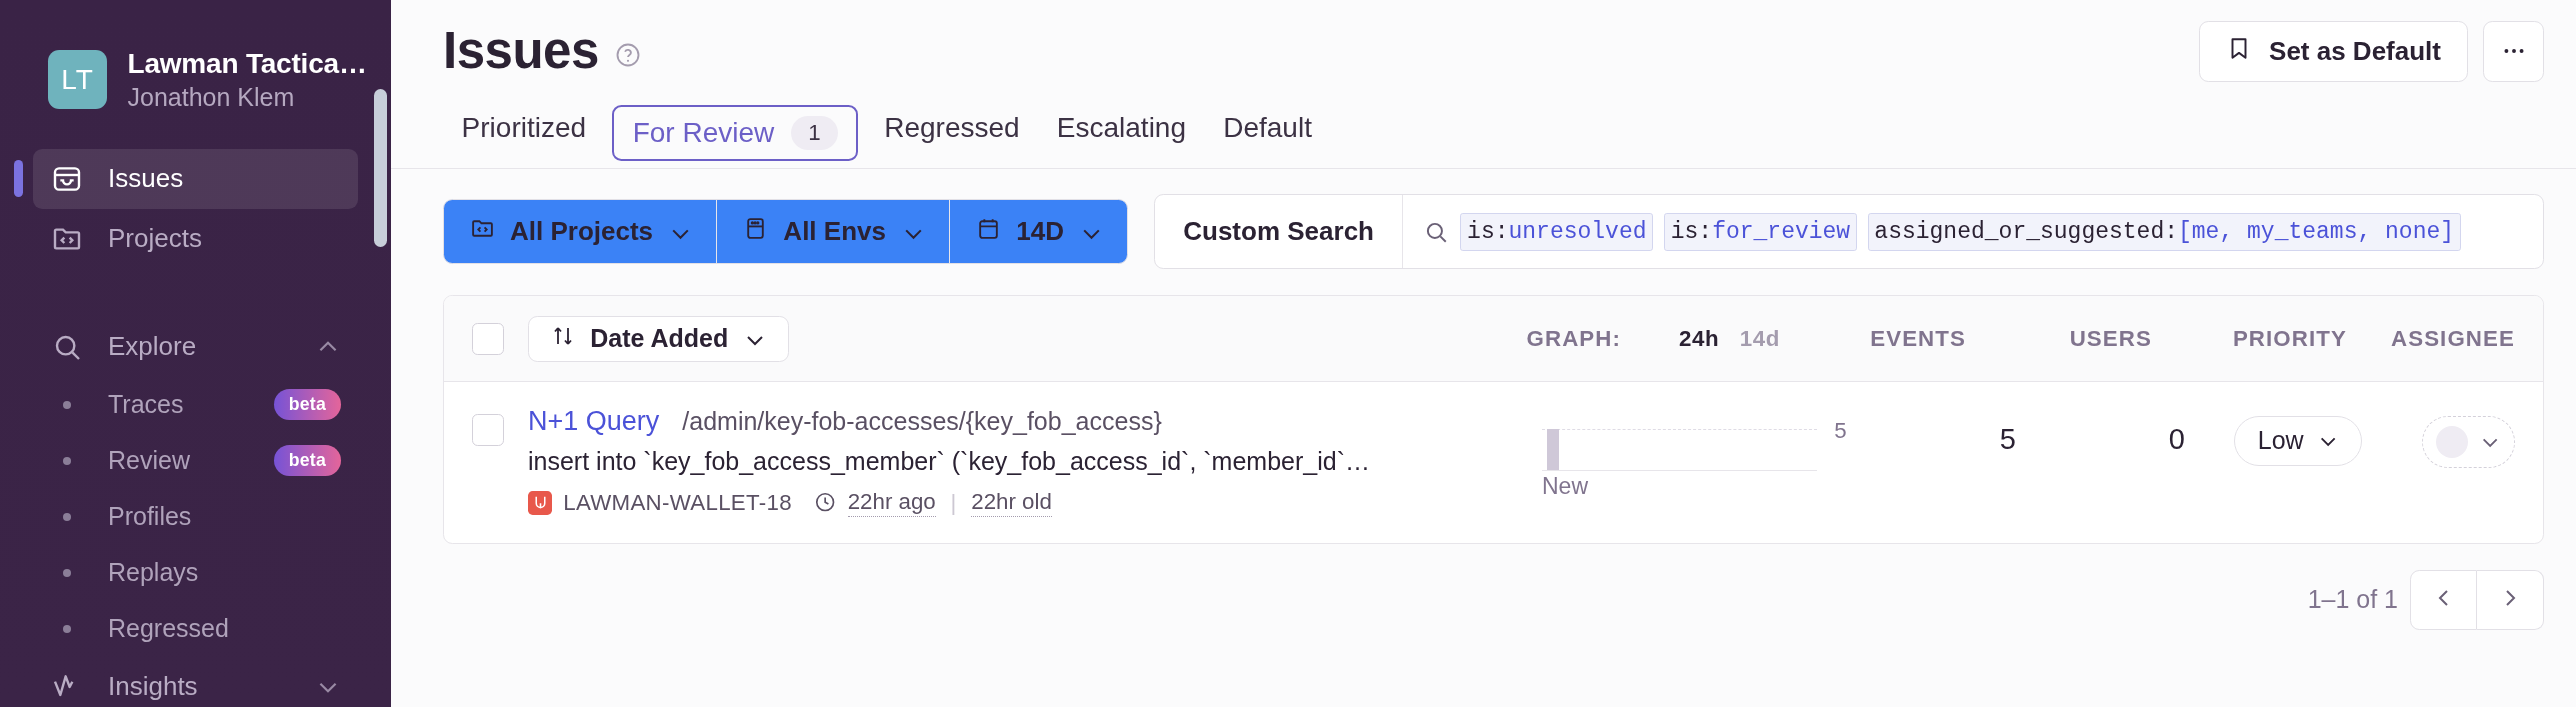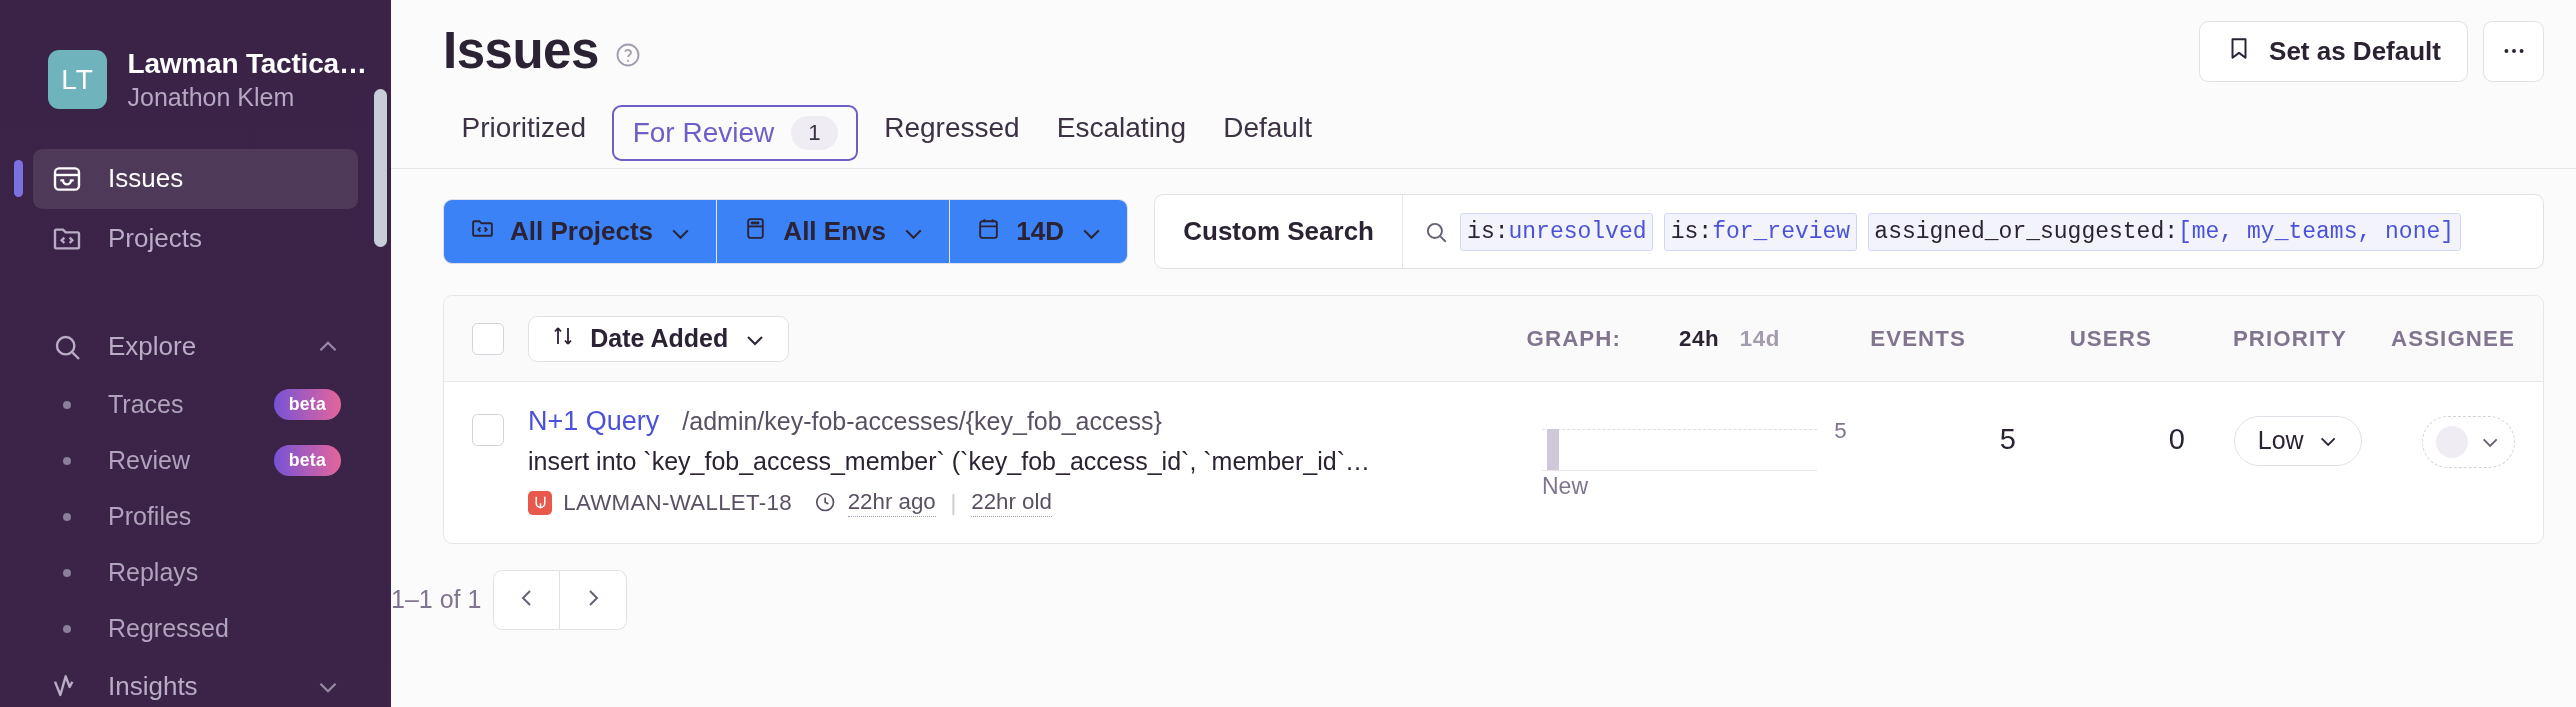--- a/index.html
+++ b/index.html
@@ -185,21 +185,21 @@
     border: 0.9px solid #e2e0e6; border-radius: 28px; background: #fff;
     font-size: 25px; color: #2b2233;
   }
   .assignee-cell { width: 168px; display: flex; justify-content: flex-end; padding-top: 9.3px; }
   .assignee {
     display: inline-flex; align-items: center; gap: 11.2px; height: 52px; padding: 0 13px;
     border: 1.9px dashed #d4d1da; border-radius: 28px; background: #fff;
   }
   .assignee .av { width: 32px; height: 32px; border-radius: 50%; background: #efecf3; }
 
-  .pager { display: flex; align-items: center; gap: 12px; padding: 26px 32px 0 0; }
+  .pager { display: flex; align-items: center; justify-content: flex-end; gap: 12px; padding: 26px 32px 0 0; }
   .pager-text { font-size: 25px; color: #80748e; }
   .pager-btns { display: flex; }
   .pg {
     width: 67px; height: 60px; border: 0.9px solid #e2e0e6; background: #fff;
     display: flex; align-items: center; justify-content: center;
   }
   .pg:first-child { border-radius: 9.3px 0 0 9.3px; }
   .pg:last-child { border-radius: 0 9.3px 9.3px 0; border-left: none; }
   .pg svg { width: 24px; height: 24px; }
 </style>

